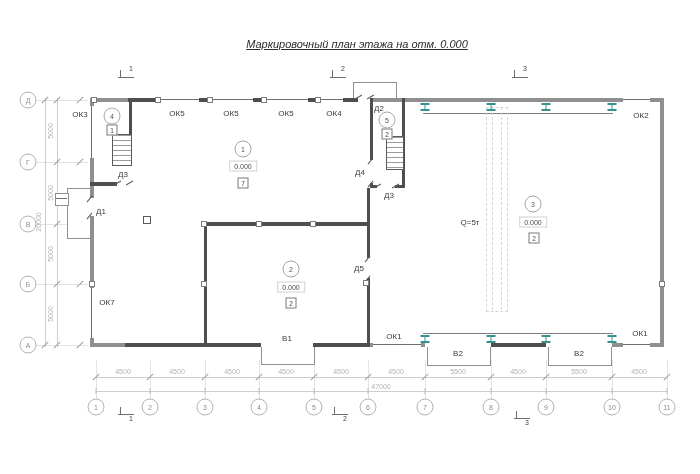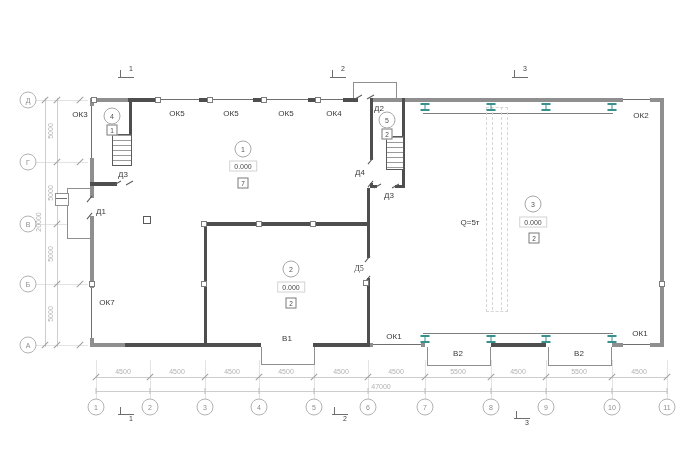--- a/index.html
+++ b/index.html
@@ -37,20 +37,21 @@
   .sect{position:absolute;width:20px;height:16px;}
   .sect .bar{position:absolute;left:0;width:16px;height:1px;background:#6e6e6e;}
   .sect .stick{position:absolute;width:1px;height:7px;background:#6e6e6e;}
   .sect .num{position:absolute;font-size:7px;color:#3f3f3f;}
 </style>
 </head>
 <body>
 
 <div class="plan">
 
+  <span class="t title" style="left:357px;top:44px;">Маркировочный план этажа на отм. 0.000</span>
 
   <div class="ex" style="left:36px;top:100px;width:52px;height:1px;"></div>
   <div class="ex" style="left:36px;top:162px;width:52px;height:1px;"></div>
   <div class="ex" style="left:36px;top:224px;width:52px;height:1px;"></div>
   <div class="ex" style="left:36px;top:284px;width:52px;height:1px;"></div>
   <div class="ex" style="left:36px;top:345px;width:52px;height:1px;"></div>
 
   <div class="ex" style="left:96px;top:360px;width:1px;height:39px;"></div>
   <div class="ex" style="left:150px;top:360px;width:1px;height:39px;"></div>
   <div class="ex" style="left:205px;top:360px;width:1px;height:39px;"></div>
@@ -361,19 +362,19 @@
   <span class="t" style="left:334px;top:113px;">ОК4</span>
   <span class="t" style="left:641px;top:115px;">ОК2</span>
   <span class="t" style="left:107px;top:302px;">ОК7</span>
   <span class="t" style="left:394px;top:336px;">ОК1</span>
   <span class="t" style="left:640px;top:333px;">ОК1</span>
   <span class="t" style="left:101px;top:211px;">Д1</span>
   <span class="t" style="left:379px;top:108px;">Д2</span>
   <span class="t" style="left:123px;top:174px;">Д3</span>
   <span class="t" style="left:389px;top:195px;">Д3</span>
   <span class="t" style="left:360px;top:172px;">Д4</span>
-  <span class="t" style="left:359px;top:268px;font-family:Liberation Serif, serif;">Д5</span>
+  <span class="t" style="left:359px;top:268px;">Д5</span>
   <span class="t" style="left:287px;top:338px;">В1</span>
   <span class="t" style="left:458px;top:353px;">В2</span>
   <span class="t" style="left:579px;top:353px;">В2</span>
   <span class="t" style="left:470px;top:222px;">Q=5т</span>
 
 </div>
 
 </body></html>

